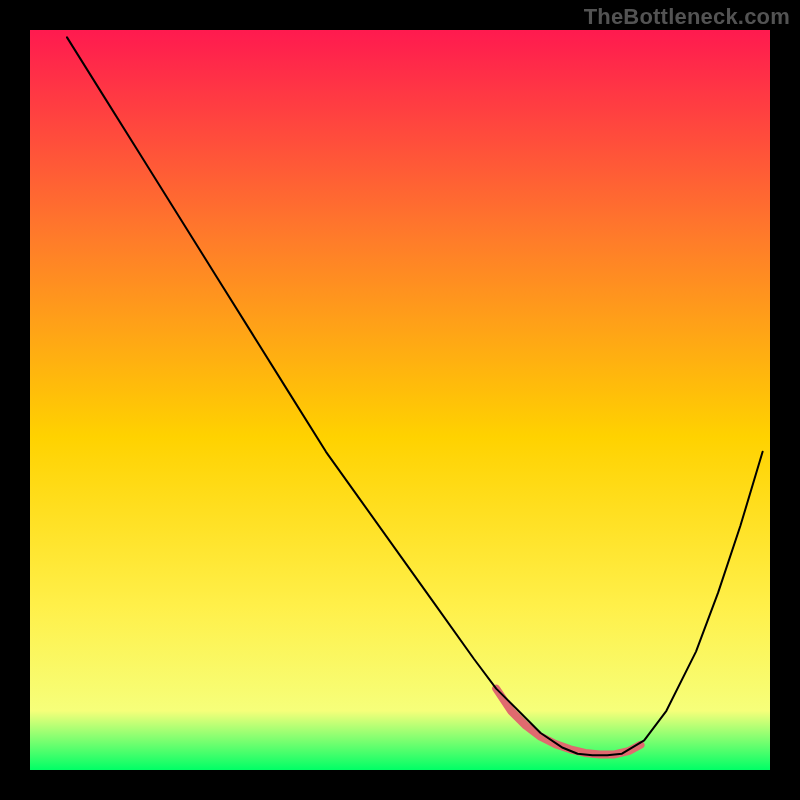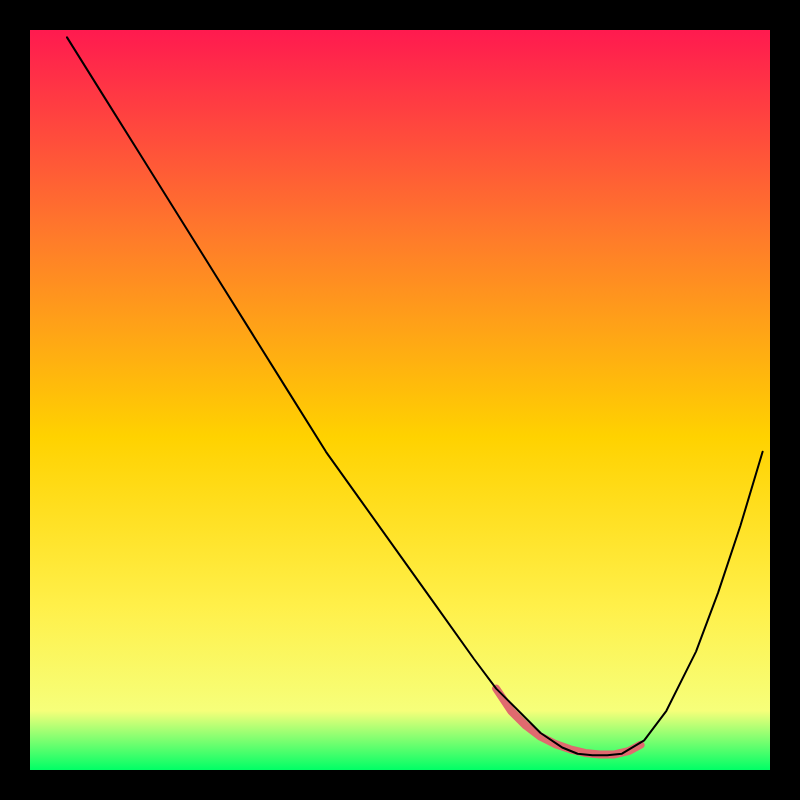--- a/index.html
+++ b/index.html
@@ -48,13 +48,14 @@
 
     <rect x="0" y="0" width="800" height="800" fill="#000000"></rect>
 
     <rect id="plot-bg" x="30" y="30" width="740" height="740" fill="url(#bg-grad)"></rect>
 
     <path id="path-valley" fill="none" stroke="#e06a6f" stroke-width="8" stroke-linecap="round" stroke-linejoin="round" d="M496.20 688.60 L511.00 710.80 L525.80 725.60 L540.60 736.70 L555.40 744.10 L570.20 749.28 L585.00 752.98 L599.80 754.46 L614.60 754.46 L629.40 750.76 L640.50 744.84"></path>
 
     <path id="path-curve" fill="none" stroke="#000000" stroke-width="2" stroke-linecap="round" stroke-linejoin="round" d="M67.00 37.40 L104.00 96.60 L141.00 155.80 L178.00 215.00 L215.00 274.20 L252.00 333.40 L289.00 392.60 L326.00 451.80 L363.00 503.60 L400.00 555.40 L437.00 607.20 L474.00 659.00 L496.20 688.60 L518.40 710.80 L540.60 733.00 L562.80 747.80 L577.60 753.72 L592.40 755.20 L607.20 755.20 L622.00 753.72 L644.20 740.40 L666.40 710.80 L696.00 651.60 L718.20 592.40 L740.40 525.80 L762.60 451.80"></path>
   </svg>
 
+  <div class="watermark">TheBottleneck.com</div>
 </div>
 
 </body></html>

